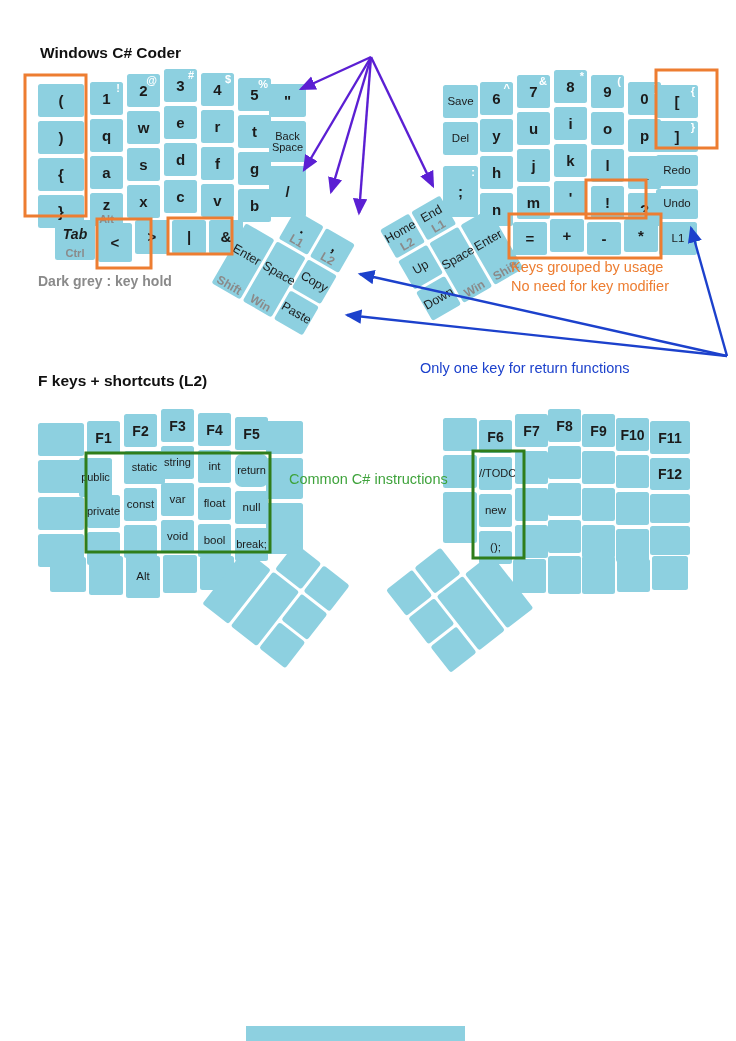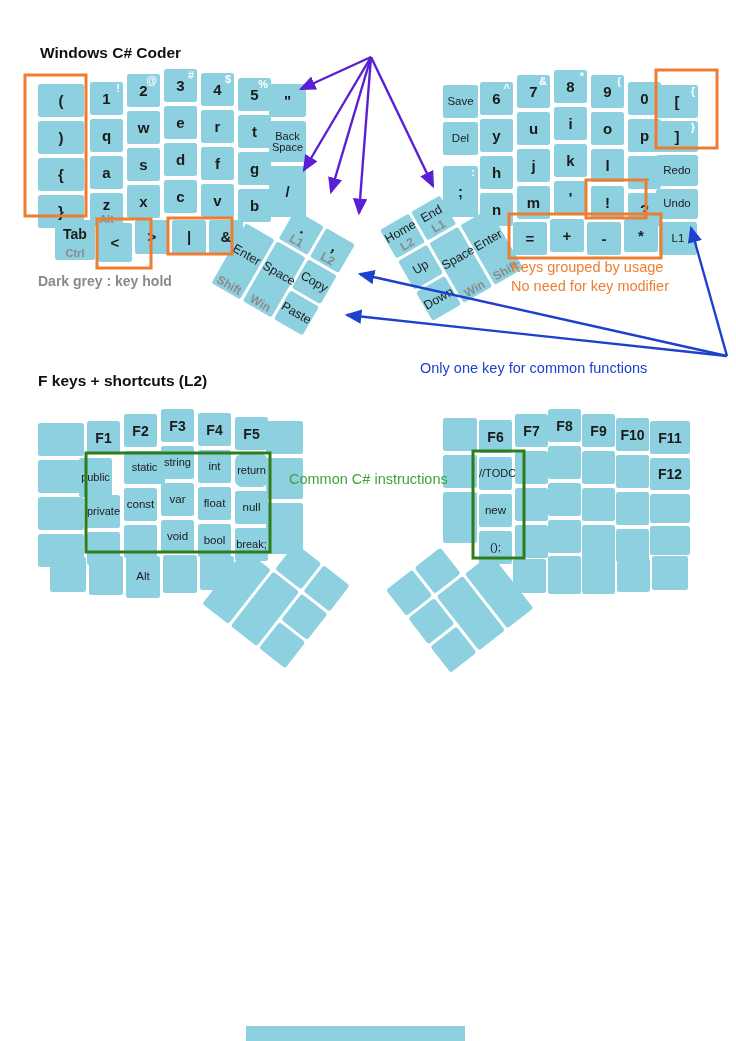--- a/index.html
+++ b/index.html
@@ -3,21 +3,21 @@
 <meta charset="utf-8">
 <style>
   html,body{margin:0;padding:0;background:#fff;font-family:"Liberation Sans",sans-serif;}
   #page{position:relative;width:736px;height:1041px;background:#fff;overflow:hidden;}
   .key{position:absolute;background:var(--key,#8dd0e0);border-radius:2.5px;color:#1b1b1b;z-index:1;}
   .lab{position:absolute;left:0;top:50%;width:100%;transform:translateY(-50%);text-align:center;line-height:1.02;white-space:normal;}
   .lab-up{top:36%;}
   .lab-tall{top:30%;transform:none;}
   .k-big{font-weight:700;font-size:15px;}
   .k-fn{font-weight:700;font-size:14px;}
-  .k-tab{font-weight:700;font-size:14px;}
+  .k-tab{font-weight:700;font-size:14px;font-style:italic;}
   .k-med{font-size:11.5px;}
   .k-small{font-size:11px;}
   .sup{position:absolute;top:0px;right:3px;color:#fff;font-weight:700;font-size:11px;line-height:1.1;}
   .sub{position:absolute;bottom:0px;left:0;width:100%;text-align:center;color:#8a8a8a;font-weight:700;font-size:11px;line-height:1.05;}
   .cluster{position:absolute;transform-origin:0 0;z-index:1;}
   .cluster .k-med{font-size:12.5px;}
   .cluster .sub{font-size:12px;}
   .anno{position:absolute;z-index:6;white-space:nowrap;}
   #t-main{left:40px;top:44px;font-size:15.5px;font-weight:700;color:#111;}
   #t-fn{left:38px;top:372px;font-size:15.5px;font-weight:700;color:#111;}
@@ -32,21 +32,21 @@
 </style>
 </head>
 <body>
 
 <div id="page">
 
   <div class="anno" id="t-main">Windows C# Coder</div>
   <div class="anno" id="a-hold">Dark grey : key hold</div>
   <div class="anno" id="a-group1">Keys grouped by usage</div>
   <div class="anno" id="a-group2">No need for key modifier</div>
-  <div class="anno" id="a-onekey">Only one key for common functions</div>
+  <div class="anno" id="a-onekey">Only one key for return functions</div>
   <div class="anno" id="t-fn">F keys + shortcuts (L2)</div>
   <div class="anno" id="a-common">Common C# instructions</div>
 
   <div id="kb-main-left">
       <div class="key" style="left: 38px; top: 84px; width: 46px; height: 33px;">
         <span class="lab k-big">(</span>
       </div>
       <div class="key" style="left: 38px; top: 121px; width: 46px; height: 33px;">
         <span class="lab k-big">)</span>
       </div>

